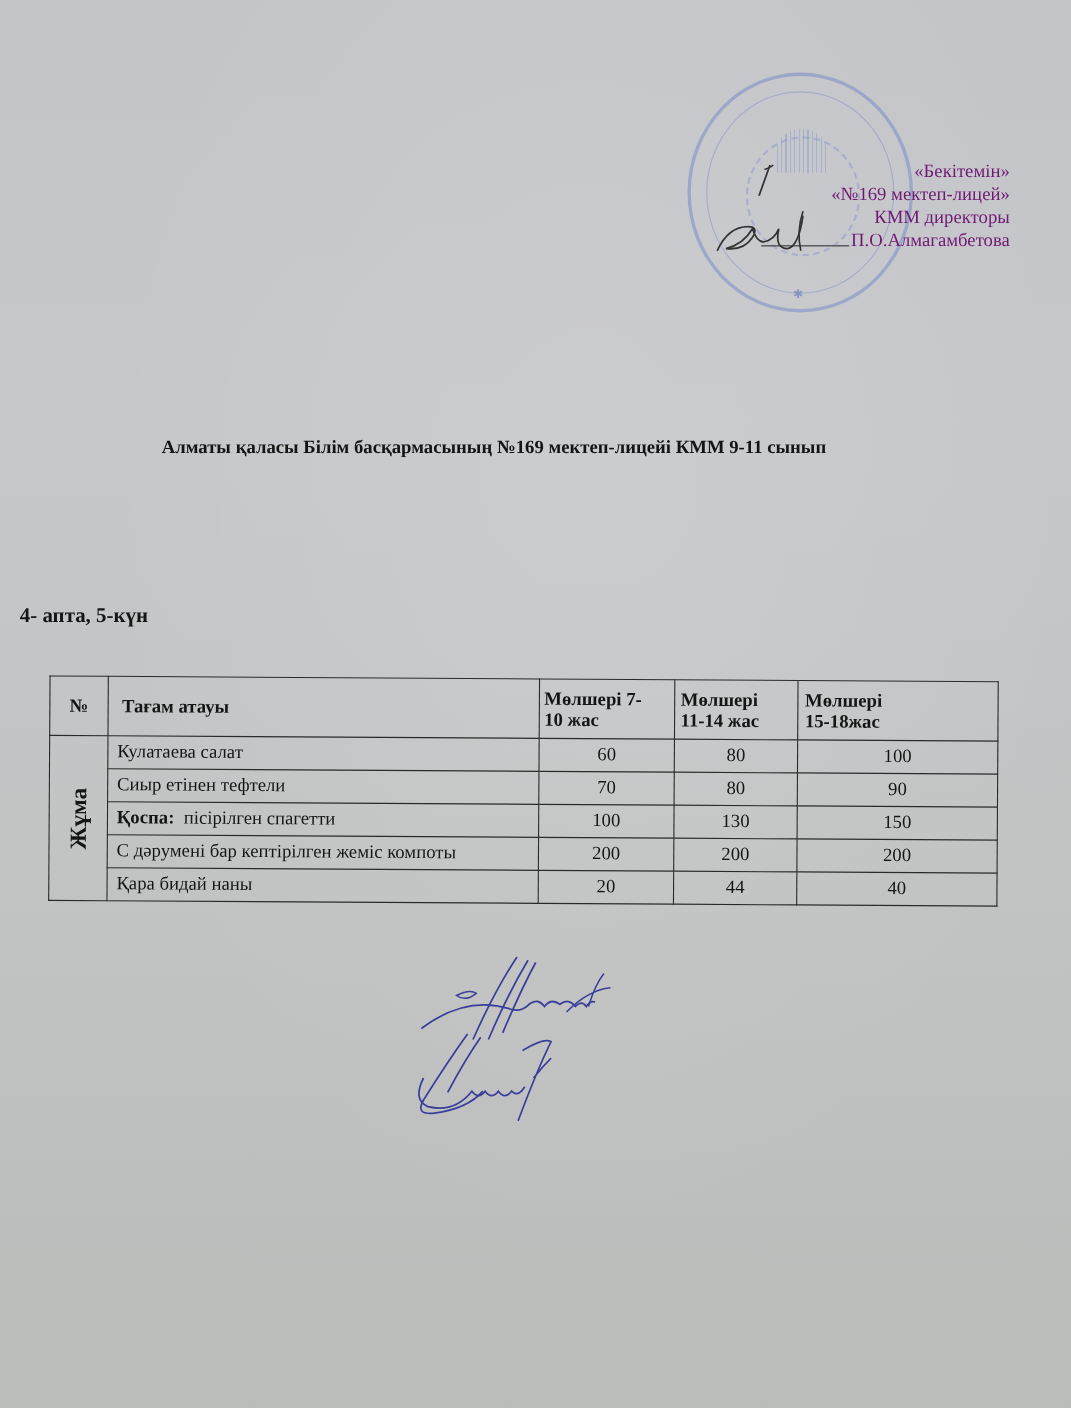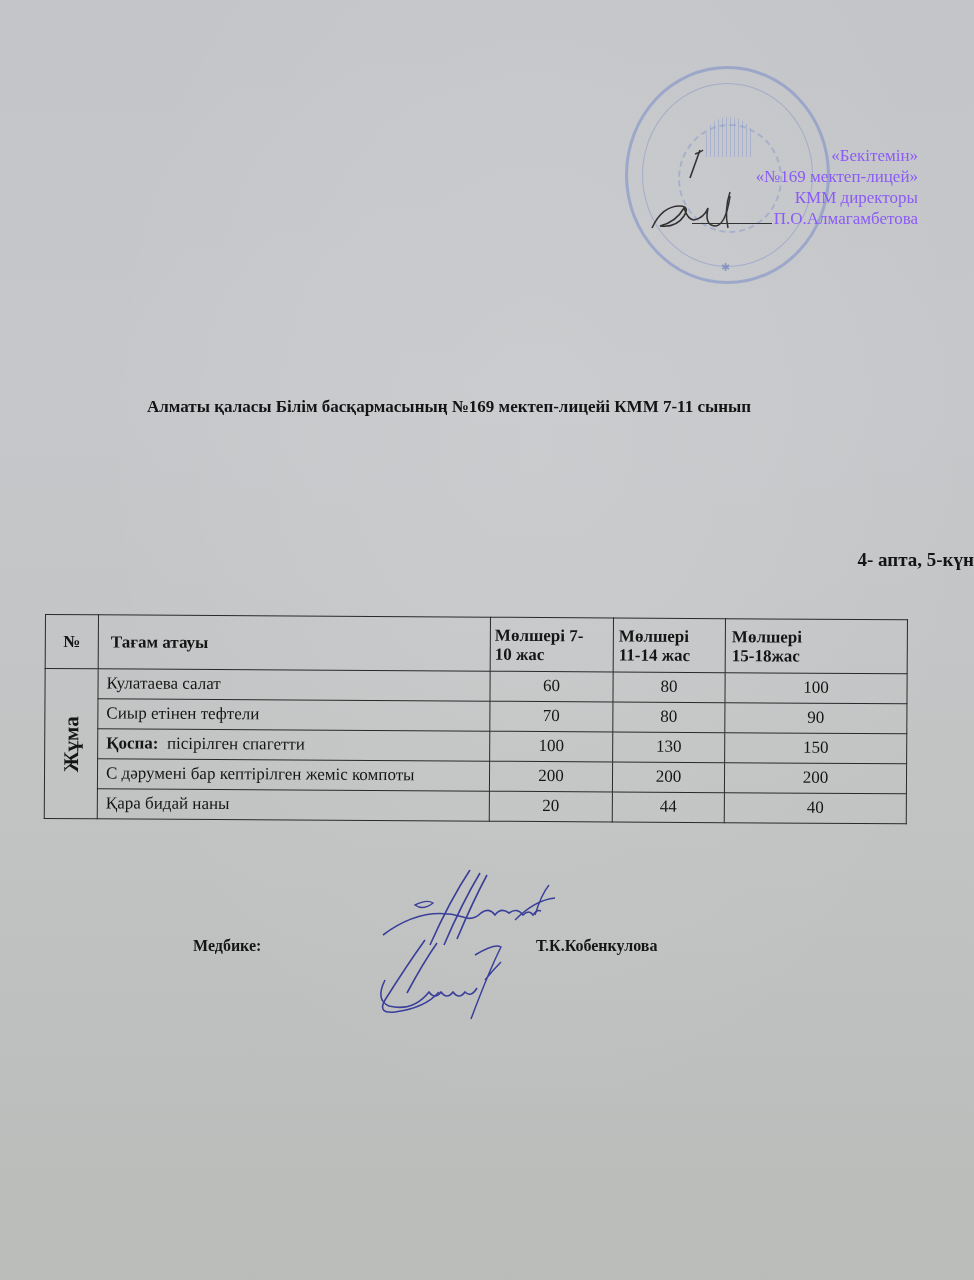--- a/index.html
+++ b/index.html
@@ -62,21 +62,21 @@
     }
 
     
     .approval {
       position: absolute;
       right: 56px;
       top: 145px;
       text-align: right;
       font-size: 17px;
       line-height: 21px;
-      color: #8b5cf6;
+      color: #701a75;
     }
     .approval .line { display: block; white-space: nowrap; }
     .approval .sigline {
       display: inline-block;
       width: 80px;
       border-bottom: 1px solid #333;
       margin-right: 2px;
       vertical-align: baseline;
     }
 
@@ -98,21 +98,21 @@
       color: #141414;
     }
     .title .l1 { padding-left: 37px; display: block; white-space: nowrap; }
     .title .l2, .title .l3 { display: block; white-space: nowrap; }
 
     .subtitle {
       position: absolute;
       left: 0;
       width: 974px;
       top: 549px;
-      text-align: right;
+      text-align: left;
       font-weight: bold;
       font-size: 19px;
       padding-left: 18px;
       box-sizing: border-box;
     }
 
     
     .menu-table {
       position: absolute;
       left: 45px;
@@ -195,21 +195,21 @@
 </svg>
 
 <div class="approval">
   <span class="line">«Бекітемін»</span>
   <span class="line">«№169 мектеп-лицей»</span>
   <span class="line">КММ директоры</span>
   <span class="line"><span class="sigline"></span><span>П.О.Алмагамбетова</span></span>
 </div>
 
 <div class="title">
-  <span class="l1">Алматы қаласы  Білім басқармасының №169 мектеп-лицейі КММ 7-11 сынып</span>
+  <span class="l1">Алматы қаласы  Білім басқармасының №169 мектеп-лицейі КММ 9-11 сынып</span>
 </div>
 
 <div class="subtitle">4- апта, 5-күн</div>
 
 <table class="menu-table">
   <thead>
     <tr>
       <th class="num">№</th>
       <th class="name">Тағам атауы</th>
       <th class="c1">
@@ -257,24 +257,20 @@
     <tr>
       <td class="food"><span class="bold-prefix"></span><span>Қара бидай наны</span></td>
       <td class="val">20</td>
       <td class="val">44</td>
       <td class="val">40</td>
     </tr>
   </tbody>
 </table>
 
 <div class="staff">
-  <div class="staff-row">
-    <span class="staff-role">Медбике:</span>
-    <span class="staff-name">Т.К.Кобенкулова</span>
-  </div>
 </div>
 
 <svg class="sig" style="left:375px;top:865px;" width="200" height="90" viewBox="0 0 200 90">
   <path d="M95 5 q-20 30 -40 75 M105 8 q-18 30 -36 72 M112 10 q-14 26 -30 64" stroke="#3a3f9a" stroke-width="1.6" fill="none"></path>
   <path d="M40 40 q12 -6 18 -2 q-10 8 -18 2 z" stroke="#3a3f9a" stroke-width="1.4" fill="none"></path>
   <path d="M8 70 q40 -30 80 -18 q10 4 18 -4 q8 -6 14 2 q6 -8 14 -2 q8 -6 14 2 q6 -6 10 0 q4 -6 8 -4" stroke="#3a3f9a" stroke-width="1.6" fill="none"></path>
   <path d="M140 55 q20 -20 40 -22 M160 50 q6 -20 14 -30" stroke="#3a3f9a" stroke-width="1.4" fill="none"></path>
 </svg>
 <svg class="sig" style="left:365px;top:935px;" width="160" height="90" viewBox="0 0 160 90">
   <path d="M60 5 q-18 25 -40 60 q-8 14 10 12 q30 -4 44 -20 M72 8 q-14 20 -30 50" stroke="#3a3f9a" stroke-width="1.6" fill="none"></path>

